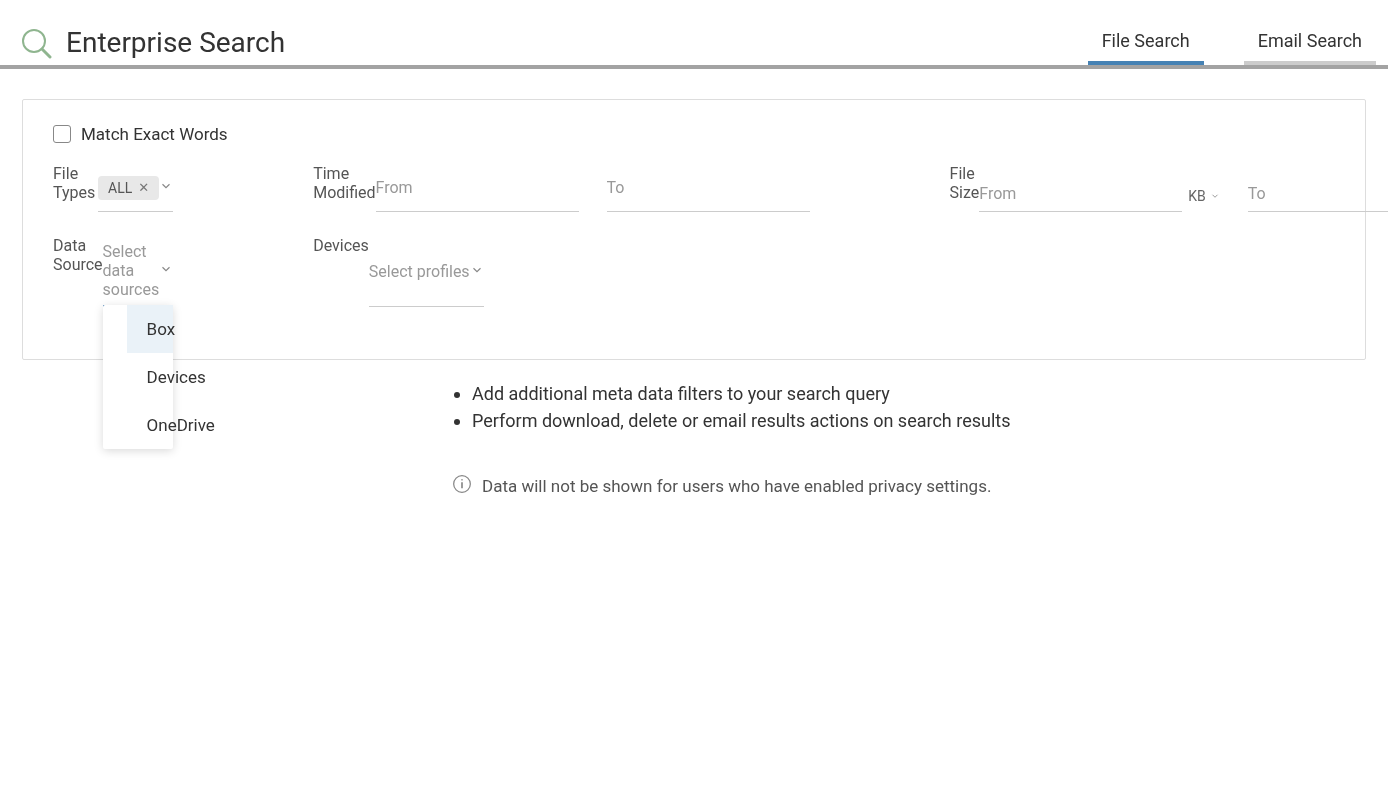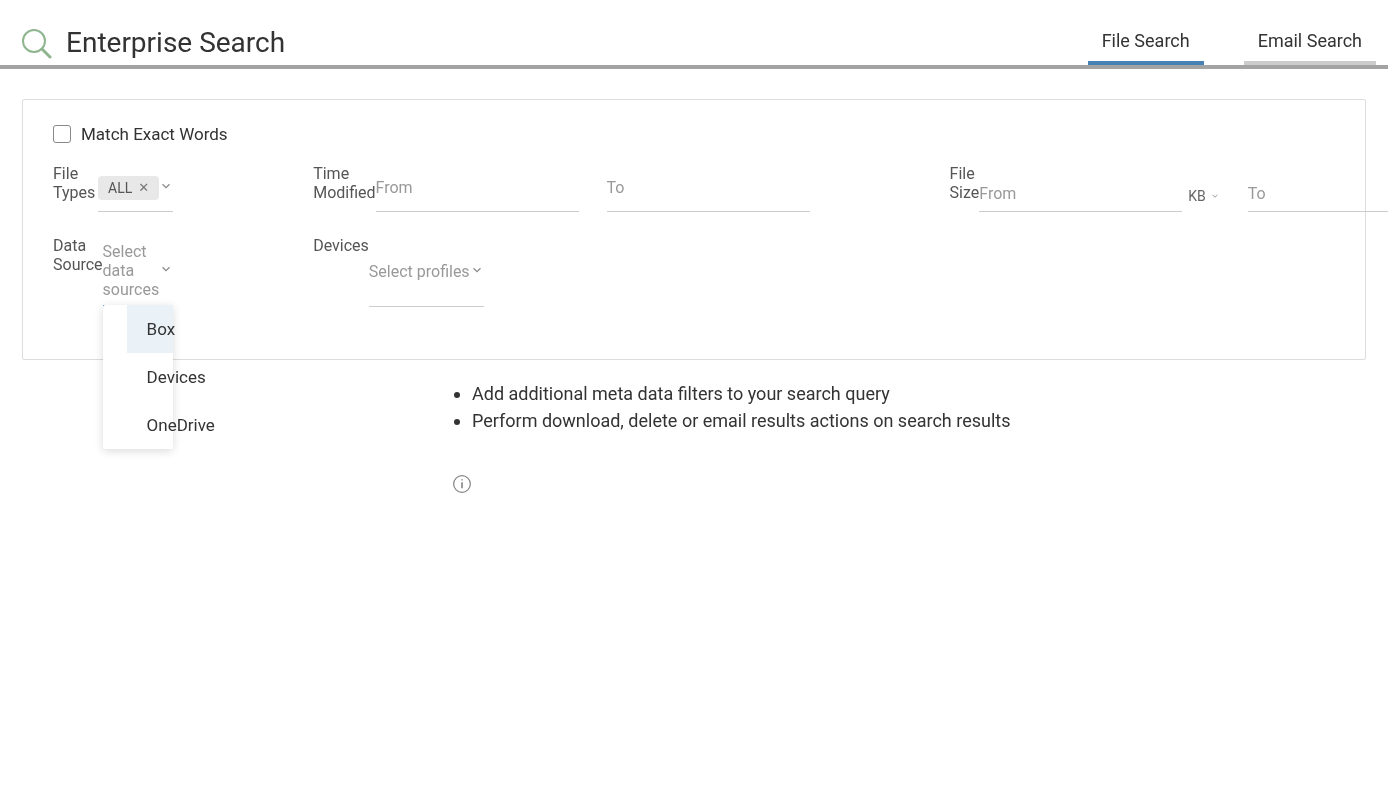--- a/index.html
+++ b/index.html
@@ -370,15 +370,16 @@
       <li>Perform download, delete or email results actions on search results</li>
     </ul>
     <div class="info-note">
       <span class="info-icon">
         <svg width="20" height="20" viewBox="0 0 24 24">
             <circle cx="12" cy="12" r="10" fill="none" stroke="#888" stroke-width="1.5"></circle>
             <line x1="12" y1="10" x2="12" y2="17" stroke="#888" stroke-width="2"></line>
             <circle cx="12" cy="7" r="1" fill="#888"></circle>
           </svg>
       </span>
+      <span>Data will not be shown for users who have enabled privacy settings.</span>
     </div>
   </div>
 </div>
 
 </body></html>

